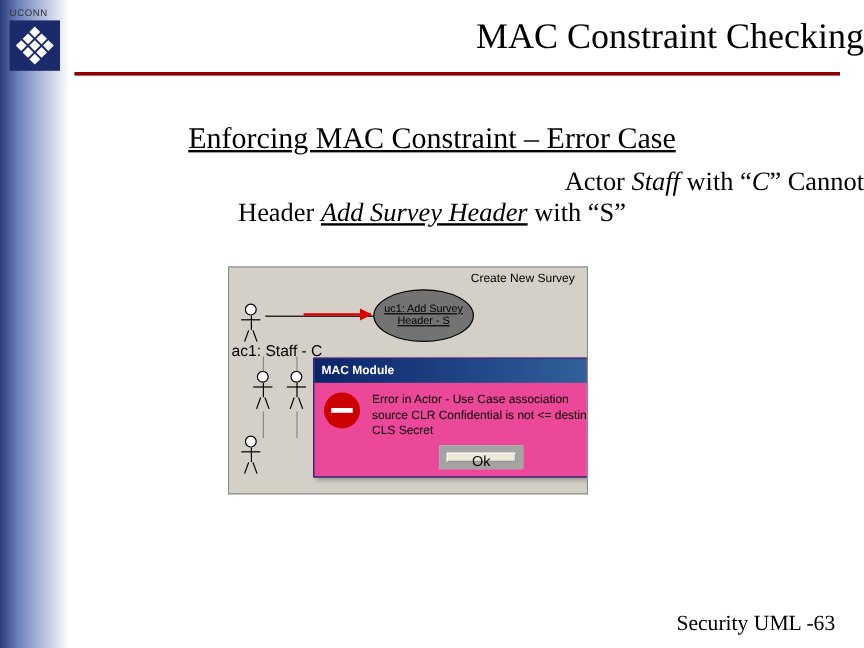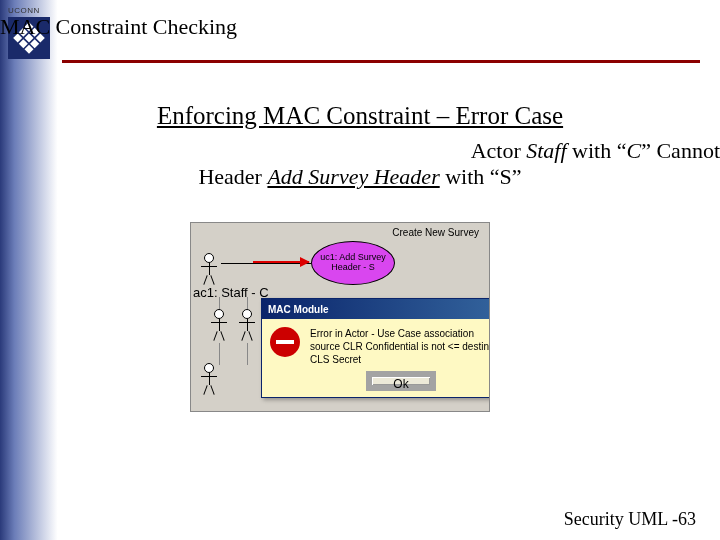--- a/index.html
+++ b/index.html
@@ -32,21 +32,21 @@
       linear-gradient(#fff,#fff) 0 10px/8px 8px no-repeat,
       linear-gradient(#fff,#fff) 10px 10px/8px 8px no-repeat,
       linear-gradient(#fff,#fff) 20px 10px/8px 8px no-repeat,
       linear-gradient(#fff,#fff) 0 20px/8px 8px no-repeat,
       linear-gradient(#fff,#fff) 10px 20px/8px 8px no-repeat,
       linear-gradient(#fff,#fff) 20px 20px/8px 8px no-repeat;
     transform: rotate(45deg) scale(0.8);
   }
   .slide-title {
     position: absolute; top: 14px; left: 0; width: 100%;
-    text-align: left; font-size: 22px; color: #000;
+    text-align: right; font-size: 30px; color: #000;
     font-weight: normal;
   }
   .title-rule {
     position: absolute; top: 60px; left: 62px; right: 20px;
     height: 3px; background: #8b0000;
   }
   .subtitle1 {
     position: absolute; top: 102px; left: 0; width: 100%;
     text-align: center; font-size: 25px; color: #000;
     text-decoration: underline;
@@ -73,24 +73,24 @@
   .diagram-bg {
     position: absolute; top: 0; left: 0; width: 100%; height: 100%;
     background: #d4d0c8;
   }
   .diagram-label-top {
     position: absolute; top: 4px; right: 10px; font-size: 10px; color: #000;
   }
   .usecase-oval {
     position: absolute; top: 18px; left: 120px;
     width: 84px; height: 44px;
-    background: #d946ef; border: 1px solid #000;
+    background: #737373; border: 1px solid #000;
     border-radius: 50%;
     display: flex; align-items: center; justify-content: center;
-    text-align: center; font-size: 9px; line-height: 1.1;
+    text-align: center; font-size: 9px; line-height: 1.1; text-decoration: underline;
   }
   .actor {
     position: absolute; width: 24px; text-align: center;
   }
   .actor .head { width: 10px; height: 10px; border: 1px solid #000; border-radius: 50%; margin: 0 auto; background: #fff; }
   .actor .body { width: 1px; height: 12px; background: #000; margin: 0 auto; }
   .actor .arms { width: 16px; height: 1px; background: #000; margin: -9px auto 8px; }
   .actor .legs { width: 12px; height: 8px; margin: 0 auto; position: relative; }
   .actor .legs::before, .actor .legs::after {
     content: ""; position: absolute; top: 0; width: 1px; height: 10px; background: #000;
@@ -115,21 +115,21 @@
     position: absolute; top: 38px; left: 62px; width: 56px; height: 2px;
     background: #d00;
   }
   .red-arrow::after {
     content: ""; position: absolute; right: -1px; top: -4px;
     border-left: 10px solid #d00; border-top: 5px solid transparent; border-bottom: 5px solid transparent;
   }
   .dialog {
     position: absolute; top: 75px; left: 70px;
     width: 280px; height: 100px;
-    background: #fef9c3; border: 1px solid #0a246a;
+    background: #ec4899; border: 1px solid #0a246a;
     box-shadow: 2px 2px 4px rgba(0,0,0,0.3);
     font-family: Tahoma, sans-serif;
   }
   .dialog-title {
     height: 20px;
     background: linear-gradient(to right, #0a246a, #3a6ea5);
     color: #fff; font-size: 10px; font-weight: bold;
     padding: 3px 6px;
     display: flex; justify-content: space-between; align-items: center;
   }

